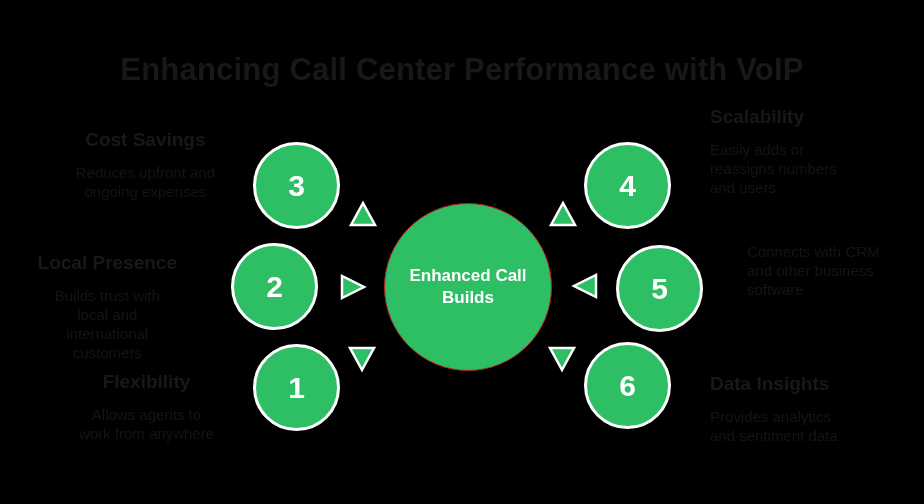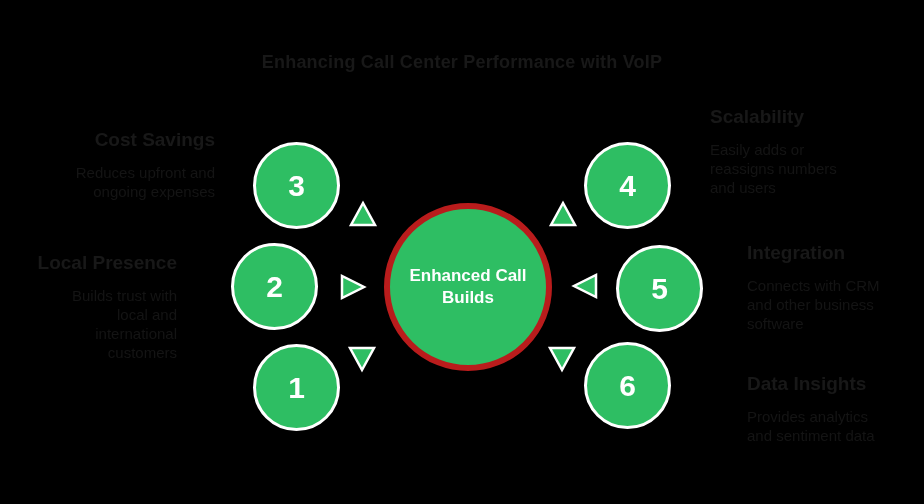--- a/index.html
+++ b/index.html
@@ -2,52 +2,52 @@
 <html style="--accent: #2ebe63;"><head>
 <meta charset="utf-8">
 <style>
   html,body { margin:0; padding:0; background:#000; }
   .stage {
     position:relative; width:924px; height:504px; background:#000000;
     overflow:hidden; font-family:"Liberation Sans", sans-serif;
   }
   .title {
     position:absolute; top:52px; left:0; width:100%; text-align:center;
-    font-size:18px; font-weight:700; color:#181818; letter-spacing:.2px;
+    font-size:31px; font-weight:700; color:#181818; letter-spacing:.2px;
   }
   .label { position:absolute; }
-  .label.right-align { text-align:right; }
+  .label.right-align { text-align:center; }
   .label.left-align  { text-align:left; }
   .label .h { font-size:19px; font-weight:700; color:#181818; margin:0 0 12px 0; }
   .label .d { font-size:15px; font-weight:500; color:#141414; line-height:19px; }
 
   #lbl-cost  { top:129px; right:709px; }
   #lbl-local { top:252px; right:747px; }
   #lbl-flex  { top:371px; right:710px; }
   #lbl-scal  { top:106px; left:710px; }
   #lbl-integ { top:242px; left:747px; }
-  #lbl-data  { top:373px; left:710px;margin-left:37px; }
+  #lbl-data  { top:373px; left:710px; }
 
   .num-circle {
     position:absolute; width:87px; height:87px; box-sizing:border-box;
     border-radius:50%; background:var(--accent,#2ebe63); border:3px solid #fff;
     display:flex; align-items:center; justify-content:center;
     color:#fff; font-size:30px; font-weight:700;
   }
   #c1 { left:253px; top:344px; }
   #c2 { left:231px; top:243px; }
   #c3 { left:253px; top:142px; }
   #c4 { left:584px; top:142px; }
   #c5 { left:616px; top:245px; }
   #c6 { left:584px; top:342px; }
 
   .center-circle {
     position:absolute; left:384px; top:203px; width:168px; height:168px;
     box-sizing:border-box; border-radius:50%;
-    background:var(--accent,#2ebe63); border:6px solid #b91c1c;
+    background:var(--accent,#2ebe63); border:1px solid #b91c1c;
     display:flex; flex-direction:column; align-items:center; justify-content:center;
     color:#fff; font-size:17px; font-weight:700; line-height:22px; text-align:center;
   }
 
   .arrow { position:absolute; }
   .arrow polygon { fill:var(--accent,#2ebe63); stroke:#ffffff; stroke-width:2.5; stroke-linejoin:miter; }
   #ar-l-up    { left:348px; top:200px; }
   #ar-l-right { left:338px; top:273px; }
   #ar-l-down  { left:347px; top:345px; }
   #ar-r-up    { left:548px; top:200px; }
@@ -72,32 +72,38 @@
   <div class="label right-align" id="lbl-local">
     <div class="h">Local Presence</div>
     <div class="d">
       <div>Builds trust with</div>
       <div>local and</div>
       <div>international</div>
       <div>customers</div>
     </div>
   </div>
 
+  <div class="label right-align" id="lbl-flex">
+    <div class="h">Flexibility</div>
+    <div class="d">
+      <div>Allows agents to</div>
+      <div>work from anywhere</div>
+    </div>
+  </div>
 
   <div class="label left-align" id="lbl-scal">
     <div class="h">Scalability</div>
     <div class="d">
       <div>Easily adds or</div>
       <div>reassigns numbers</div>
       <div>and users</div>
     </div>
   </div>
 
   <div class="label left-align" id="lbl-integ">
-    <div class="h">Integration</div>
     <div class="d">
       <div>Connects with CRM</div>
       <div>and other business</div>
       <div>software</div>
     </div>
   </div>
 
   <div class="label left-align" id="lbl-data">
     <div class="h">Data Insights</div>
     <div class="d">

